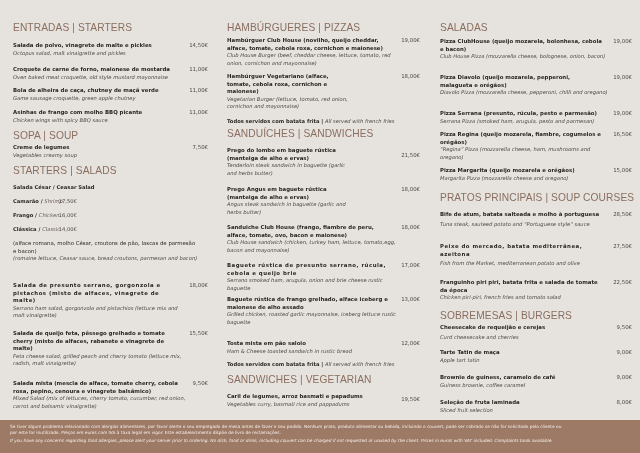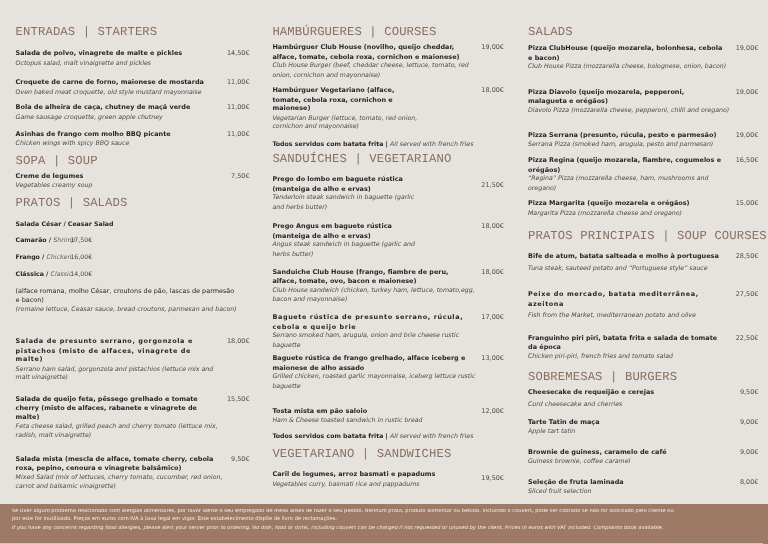--- a/index.html
+++ b/index.html
@@ -13,21 +13,21 @@
   .page {
     position: absolute; left: 0; top: 0; width: 640px; height: 420px;
   }
   .col { position: absolute; top: 0; }
   .col-1 { left: 13px; width: 195px; }
   .col-2 { left: 227px; width: 193px; }
   .col-3 { left: 440px; width: 192px; }
 
   .sec-title {
     position: absolute;
-    font-family: Liberation Mono, monospace;
+    font-family: Liberation Sans, sans-serif;
     color: #8a6e5f;
     font-size: 10.2px;
     letter-spacing: 0.1px;
     white-space: nowrap;
     line-height: 12px;
   }
   .item { position: absolute; left: 0; width: 100%; }
   .item .name {
     font-size: 5.4px; font-weight: bold; color: #2a2623; line-height: 7.6px;
     padding-right: 30px;
@@ -89,21 +89,21 @@
       <div class="price">11,00€</div>
     </div>
 
     <div class="sec-title" style="top:130px">SOPA | SOUP</div>
     <div class="item" style="top:144px">
       <div class="name">Creme de legumes</div>
       <div class="desc">Vegetables creamy soup</div>
       <div class="price">7,50€</div>
     </div>
 
-    <div class="sec-title" style="top:165px">PRATOS | SALADS</div>
+    <div class="sec-title" style="top:165px">STARTERS | SALADS</div>
     <div class="note" style="top:184px">Salada César / Ceasar Salad</div>
     <div class="sub-row" style="top:198px">
       <span class="lbl"><span>Camarão</span> / <i>Shrimp</i></span>
       <span class="pr">17,50€</span>
     </div>
     <div class="sub-row" style="top:212px">
       <span class="lbl"><span>Frango</span> / <i>Chicken</i></span>
       <span class="pr">16,00€</span>
     </div>
     <div class="sub-row" style="top:226px">
@@ -126,37 +126,37 @@
       <div class="price">15,50€</div>
     </div>
     <div class="item" style="top:380px">
       <div class="name">Salada mista (mescla de alface, tomate cherry, cebola roxa, pepino, cenoura e vinagrete balsâmico)</div>
       <div class="desc">Mixed Salad (mix of lettuces, cherry tomato, cucumber, red onion, carrot and balsamic vinaigrette)</div>
       <div class="price">9,50€</div>
     </div>
   </div>
 
   <div class="col col-2">
-    <div class="sec-title" style="top:22px">HAMBÚRGUERES | COURSES</div>
+    <div class="sec-title" style="top:22px">HAMBÚRGUERES | PIZZAS</div>
     <div class="item" style="top:37px">
       <div class="name">Hambúrguer Club House (novilho, queijo cheddar, alface, tomate, cebola roxa, cornichon e maionese)</div>
       <div class="desc">Club House Burger (beef, cheddar cheese, lettuce, tomato, red onion, cornichon and mayonnaise)</div>
       <div class="price">19,00€</div>
     </div>
     <div class="item" style="top:73px">
       <div class="name" style="padding-right:70px">Hambúrguer Vegetariano (alface, tomate, cebola roxa, cornichon e maionese)</div>
       <div class="desc" style="padding-right:60px">Vegetarian Burger (lettuce, tomato, red onion, cornichon and mayonnaise)</div>
       <div class="price">18,00€</div>
     </div>
     <div class="note" style="top:118px">
       <span>Todos servidos com batata frita |</span>
       <i>All served with french fries</i>
     </div>
 
-    <div class="sec-title" style="top:128px">SANDUÍCHES | VEGETARIANO</div>
+    <div class="sec-title" style="top:128px">SANDUÍCHES | SANDWICHES</div>
     <div class="item" style="top:147px">
       <div class="name" style="padding-right:70px">Prego do lombo em baguete rústica (manteiga de alho e ervas)</div>
       <div class="desc" style="padding-right:70px">Tenderloin steak sandwich in baguette (garlic and herbs butter)</div>
       <div class="price" style="top:5px">21,50€</div>
     </div>
     <div class="item" style="top:186px">
       <div class="name" style="padding-right:70px">Prego Angus em baguete rústica (manteiga de alho e ervas)</div>
       <div class="desc" style="padding-right:70px">Angus steak sandwich in baguette (garlic and herbs butter)</div>
       <div class="price">18,00€</div>
     </div>
@@ -178,30 +178,30 @@
     <div class="item" style="top:340px">
       <div class="name">Tosta mista em pão saloio</div>
       <div class="desc">Ham &amp; Cheese toasted sandwich in rustic bread</div>
       <div class="price">12,00€</div>
     </div>
     <div class="note" style="top:361px">
       <span>Todos servidos com batata frita |</span>
       <i>All served with french fries</i>
     </div>
 
-    <div class="sec-title" style="top:374px">VEGETARIANO | SANDWICHES</div>
+    <div class="sec-title" style="top:374px">SANDWICHES | VEGETARIAN</div>
     <div class="item" style="top:393px">
       <div class="name">Caril de legumes, arroz basmati e papadums</div>
       <div class="desc">Vegetables curry, basmati rice and pappadums</div>
       <div class="price" style="top:3px">19,50€</div>
     </div>
   </div>
 
   <div class="col col-3">
-    <div class="sec-title" style="top:22px">SALADS</div>
+    <div class="sec-title" style="top:22px">SALADAS</div>
     <div class="item" style="top:38px">
       <div class="name">Pizza ClubHouse (queijo mozarela, bolonhesa, cebola e bacon)</div>
       <div class="desc">Club House Pizza (mozzarella cheese, bolognese, onion, bacon)</div>
       <div class="price">19,00€</div>
     </div>
     <div class="item" style="top:74px">
       <div class="name">Pizza Diavolo (queijo mozarela, pepperoni, malagueta e orégãos)</div>
       <div class="desc">Diavolo Pizza (mozzarella cheese, pepperoni, chilli and oregano)</div>
       <div class="price">19,00€</div>
     </div>

